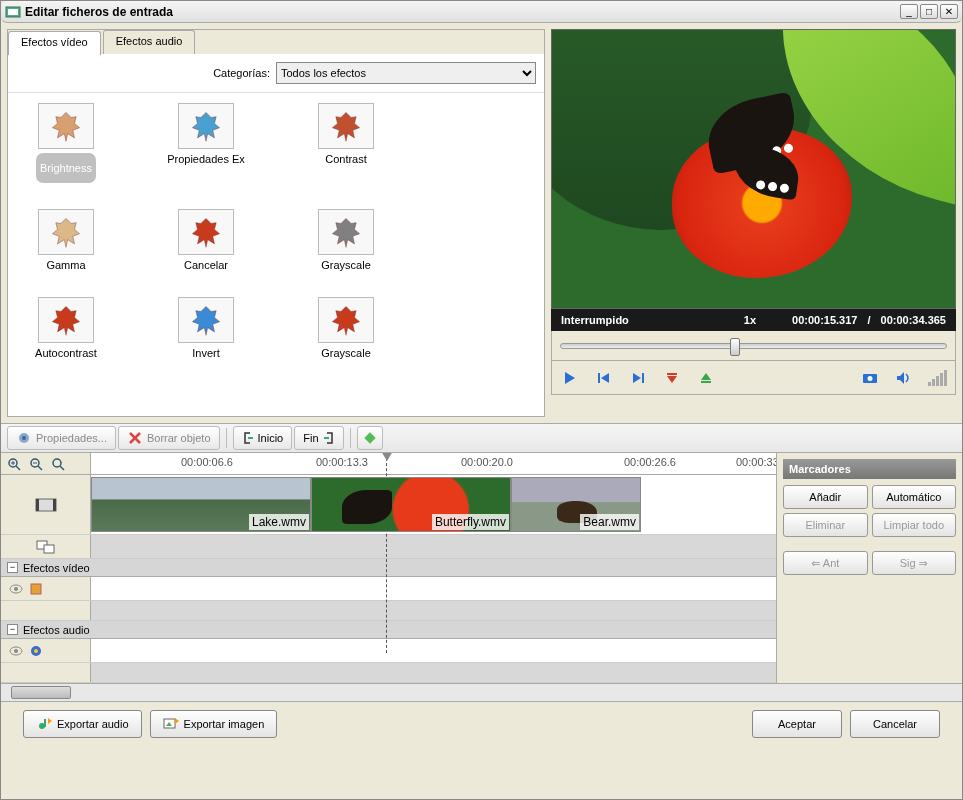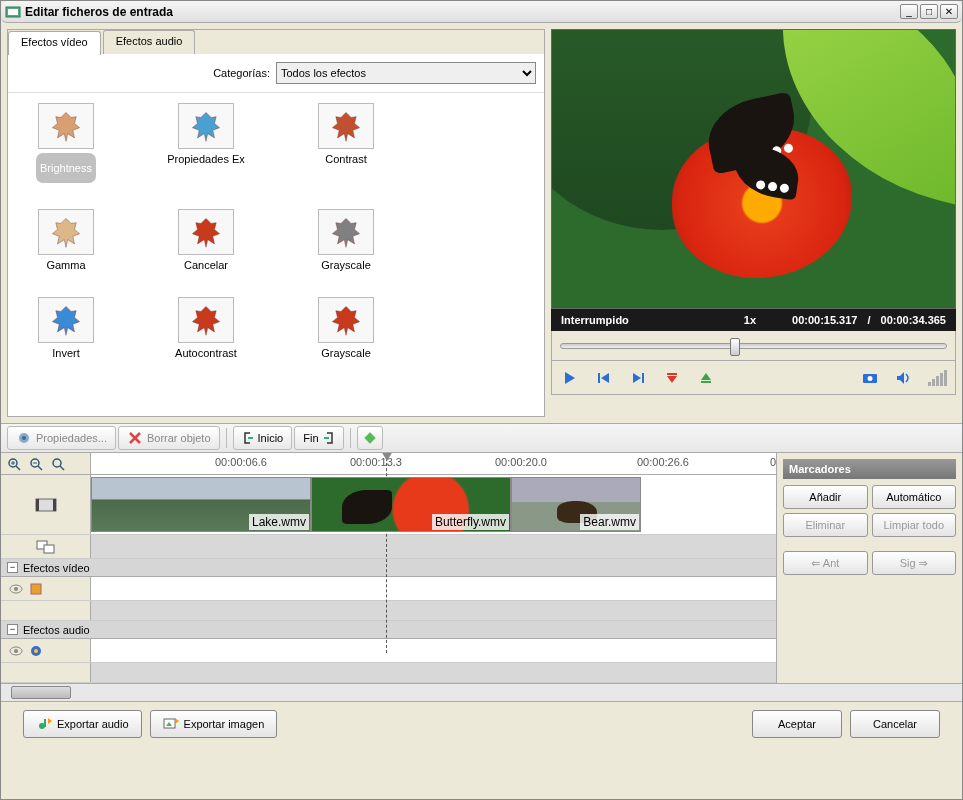--- a/index.html
+++ b/index.html
@@ -56,21 +56,21 @@
 .toolbar { height: 30px; display: flex; align-items: center; padding: 0 6px; gap: 2px; border-top: 1px solid #aaa; border-bottom: 1px solid #aaa; background: linear-gradient(#f5f5f5,#e8e8e8); }
 .tbtn { height: 24px; padding: 0 8px; border: 1px solid #bbb; background: linear-gradient(#fff,#e8e8e8); border-radius: 3px; display: flex; align-items: center; gap: 4px; cursor: pointer; color: #888; }
 .tbtn.en { color: #000; }
 .sep { width: 1px; height: 20px; background: #bbb; margin: 0 4px; }
 
 .timeline-area { display: flex; height: 230px; }
 .timeline-main { flex: 1; display: flex; flex-direction: column; border-right: 1px solid #aaa; overflow: hidden; }
 .tl-header { height: 22px; display: flex; background: #ece9d8; border-bottom: 1px solid #aaa; }
 .tl-left { width: 90px; display: flex; align-items: center; padding: 0 4px; gap: 4px; border-right: 1px solid #aaa; }
 .tl-ruler { flex: 1; position: relative; background: #fff; display: flex; align-items: center; font-size: 10px; color: #555; }
-.tick { position: absolute; top: 3px; margin-left: 34px; }
+.tick { position: absolute; top: 3px; }
 .playhead { position: absolute; top: 0; width: 1px; height: 200px; border-left: 1px dashed #555; }
 .ph-head { position: absolute; top: -2px; left: -6px; width: 12px; height: 10px; background: #888; clip-path: polygon(0 0,100% 0,50% 100%); }
 
 .tl-track { display: flex; border-bottom: 1px solid #ccc; background: #fff; }
 .tl-track.gray { background: #d8d8d8; }
 .track-head { width: 90px; border-right: 1px solid #aaa; display: flex; align-items: center; justify-content: center; padding: 2px; background: #ece9d8; }
 .track-body { flex: 1; position: relative; display: flex; align-items: stretch; }
 .clip { border: 1px solid #888; background: #eee; display: flex; flex-direction: column; position: relative; margin: 2px 0; }
 .clip-img { flex: 1; background-size: cover; }
 .clip-label { font-size: 12px; padding: 1px 3px; background: rgba(255,255,255,0.8); align-self: flex-end; position: absolute; bottom: 1px; right: 1px; }
@@ -168,32 +168,32 @@
                   <path d="M20 4 L26 10 L32 9 L30 17 L36 22 L28 25 L30 34 L22 29 L20 38 L18 29 L10 34 L12 25 L4 22 L10 17 L8 9 L14 10 Z" fill="#808080" stroke="#733" stroke-width="0.5"></path>
                 </svg>
               </div>
               <span class="elabel">Grayscale</span>
             </div>
           </div>
           <div class="erow">
             <div class="effect">
               <div class="thumb">
                 <svg class="leaf" viewBox="0 0 40 40">
+                  <path d="M20 4 L26 10 L32 9 L30 17 L36 22 L28 25 L30 34 L22 29 L20 38 L18 29 L10 34 L12 25 L4 22 L10 17 L8 9 L14 10 Z" fill="#c83a1c" stroke="#733" stroke-width="0.5"></path>
+                </svg>
+              </div>
+              <span class="elabel">Autocontrast</span>
+            </div>
+            <div class="effect">
+              <div class="thumb">
+                <svg class="leaf" viewBox="0 0 40 40">
                   <path d="M20 4 L26 10 L32 9 L30 17 L36 22 L28 25 L30 34 L22 29 L20 38 L18 29 L10 34 L12 25 L4 22 L10 17 L8 9 L14 10 Z" fill="#3a8ad6" stroke="#733" stroke-width="0.5"></path>
                 </svg>
               </div>
               <span class="elabel">Invert</span>
-            </div>
-            <div class="effect">
-              <div class="thumb">
-                <svg class="leaf" viewBox="0 0 40 40">
-                  <path d="M20 4 L26 10 L32 9 L30 17 L36 22 L28 25 L30 34 L22 29 L20 38 L18 29 L10 34 L12 25 L4 22 L10 17 L8 9 L14 10 Z" fill="#c83a1c" stroke="#733" stroke-width="0.5"></path>
-                </svg>
-              </div>
-              <span class="elabel">Autocontrast</span>
             </div>
             <div class="effect">
               <div class="thumb">
                 <svg class="leaf" viewBox="0 0 40 40">
                   <path d="M20 4 L26 10 L32 9 L30 17 L36 22 L28 25 L30 34 L22 29 L20 38 L18 29 L10 34 L12 25 L4 22 L10 17 L8 9 L14 10 Z" fill="#c83a1c" stroke="#733" stroke-width="0.5"></path>
                 </svg>
               </div>
               <span class="elabel">Grayscale</span>
             </div>
           </div>
@@ -351,21 +351,21 @@
               <svg width="14" height="14">
                 <circle cx="6" cy="6" r="4" fill="none" stroke="#357" stroke-width="1.5"></circle>
                 <line x1="9" y1="9" x2="13" y2="13" stroke="#357" stroke-width="1.5"></line>
               </svg>
             </div>
         </div>
         <div class="tl-ruler">
           <span class="tick" style="left:90px">00:00:06.6</span>
           <span class="tick" style="left:225px">00:00:13.3</span>
           <span class="tick" style="left:370px">00:00:20.0</span>
-          <span class="tick" style="left:512px">00:00:26.6</span>
+          <span class="tick" style="left:533px">00:00:26.6</span>
           <span class="tick" style="left:645px">00:00:33</span>
           <div class="playhead" style="left:295px">
               <div class="ph-head"></div>
             </div>
         </div>
       </div>
 
       <div class="tl-track" style="height:60px">
         <div class="track-head">
             <svg width="24" height="24">

